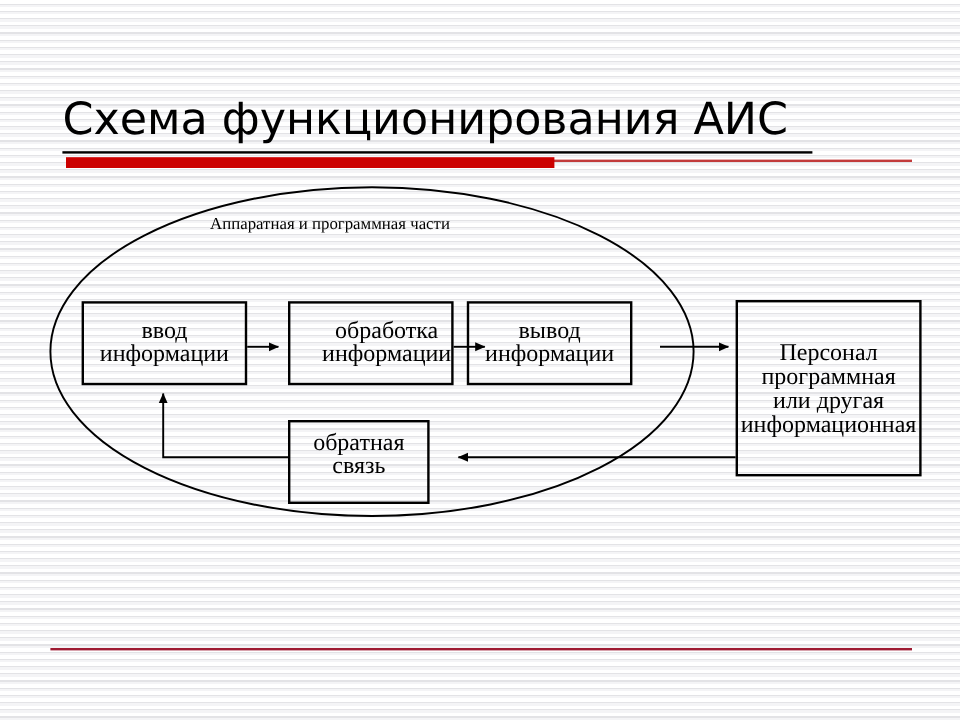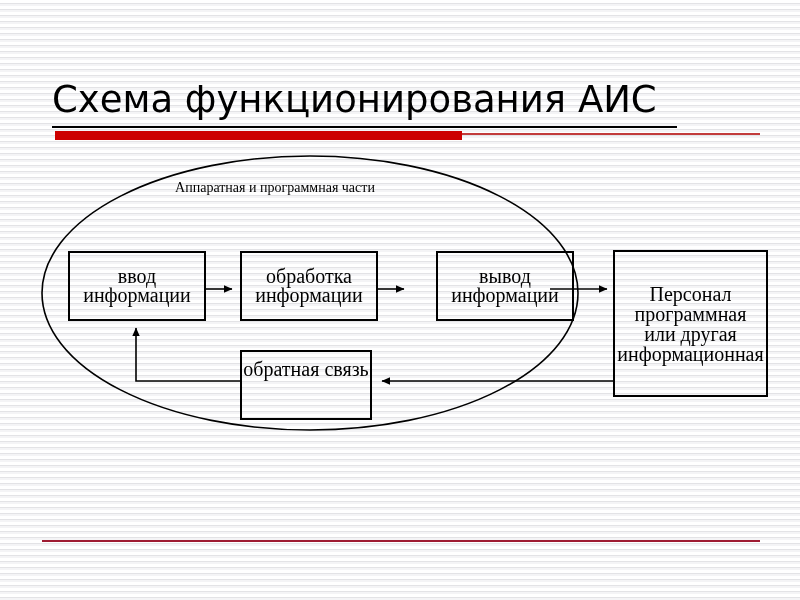--- a/index.html
+++ b/index.html
@@ -109,23 +109,23 @@
   }
   .node-label {
     font-family: "Liberation Serif", "DejaVu Serif", serif;
     font-size: 20px;
     line-height: 19px;
     color: #000000;
     font-weight: 400;
   }
 
   #box-input    { left: 68px;  top: 251px; width: 138px; height: 70px; }
-  #box-process  { left: 240px; top: 251px; width: 138px; height: 70px; }
-  #box-output   { left: 436px; top: 251px; width: 138px; height: 70px; }
-  #box-feedback { left: 240px; top: 350px; width: 132px; height: 70px;
+  #box-process  { left: 240px; top: 251px; width: 138px; height: 70px; justify-content: flex-end; }
+  #box-output   { left: 389px; top: 251px; width: 138px; height: 70px; }
+  #box-feedback { left: 240px; top: 350px; width: 118px; height: 70px;
                   align-items: flex-start; padding-top: 8px; justify-content: center; }
   #box-personnel{ left: 613px; top: 250px; width: 155px; height: 147px; }
 
   #box-personnel .node-label { line-height: 20px; }
 
   
   #group-caption {
     position: absolute;
     left: 130px;
     top: 178px;

